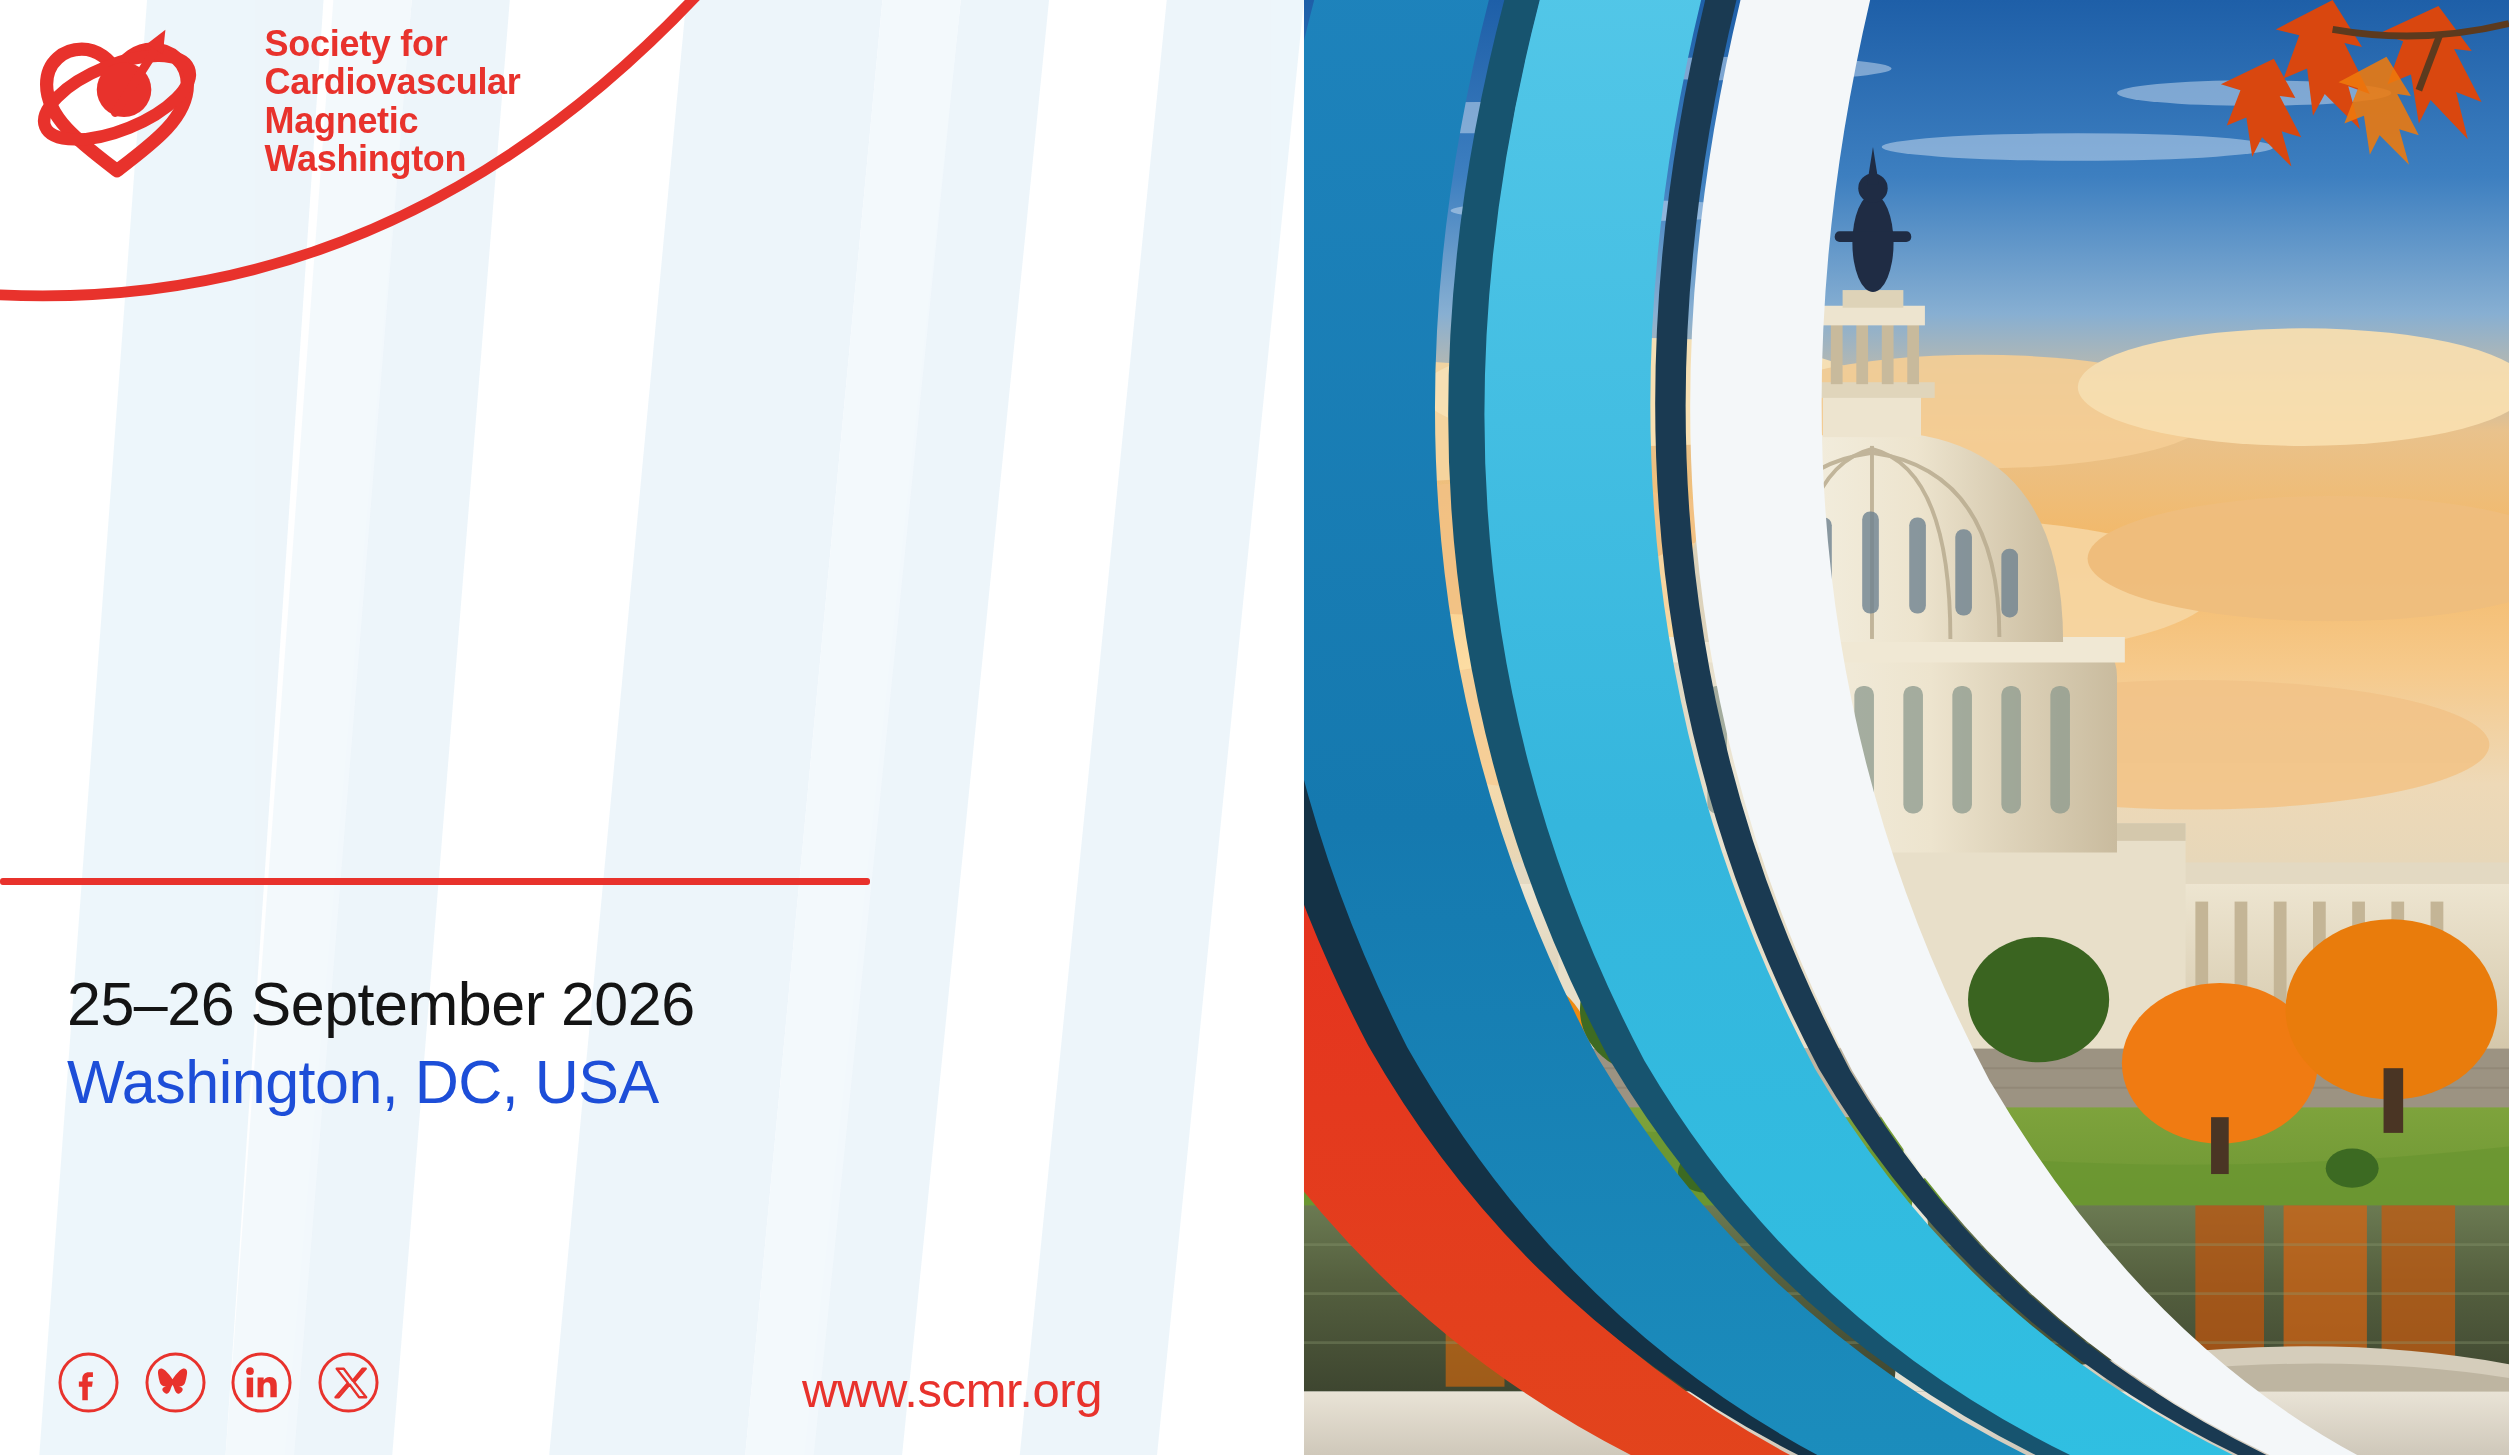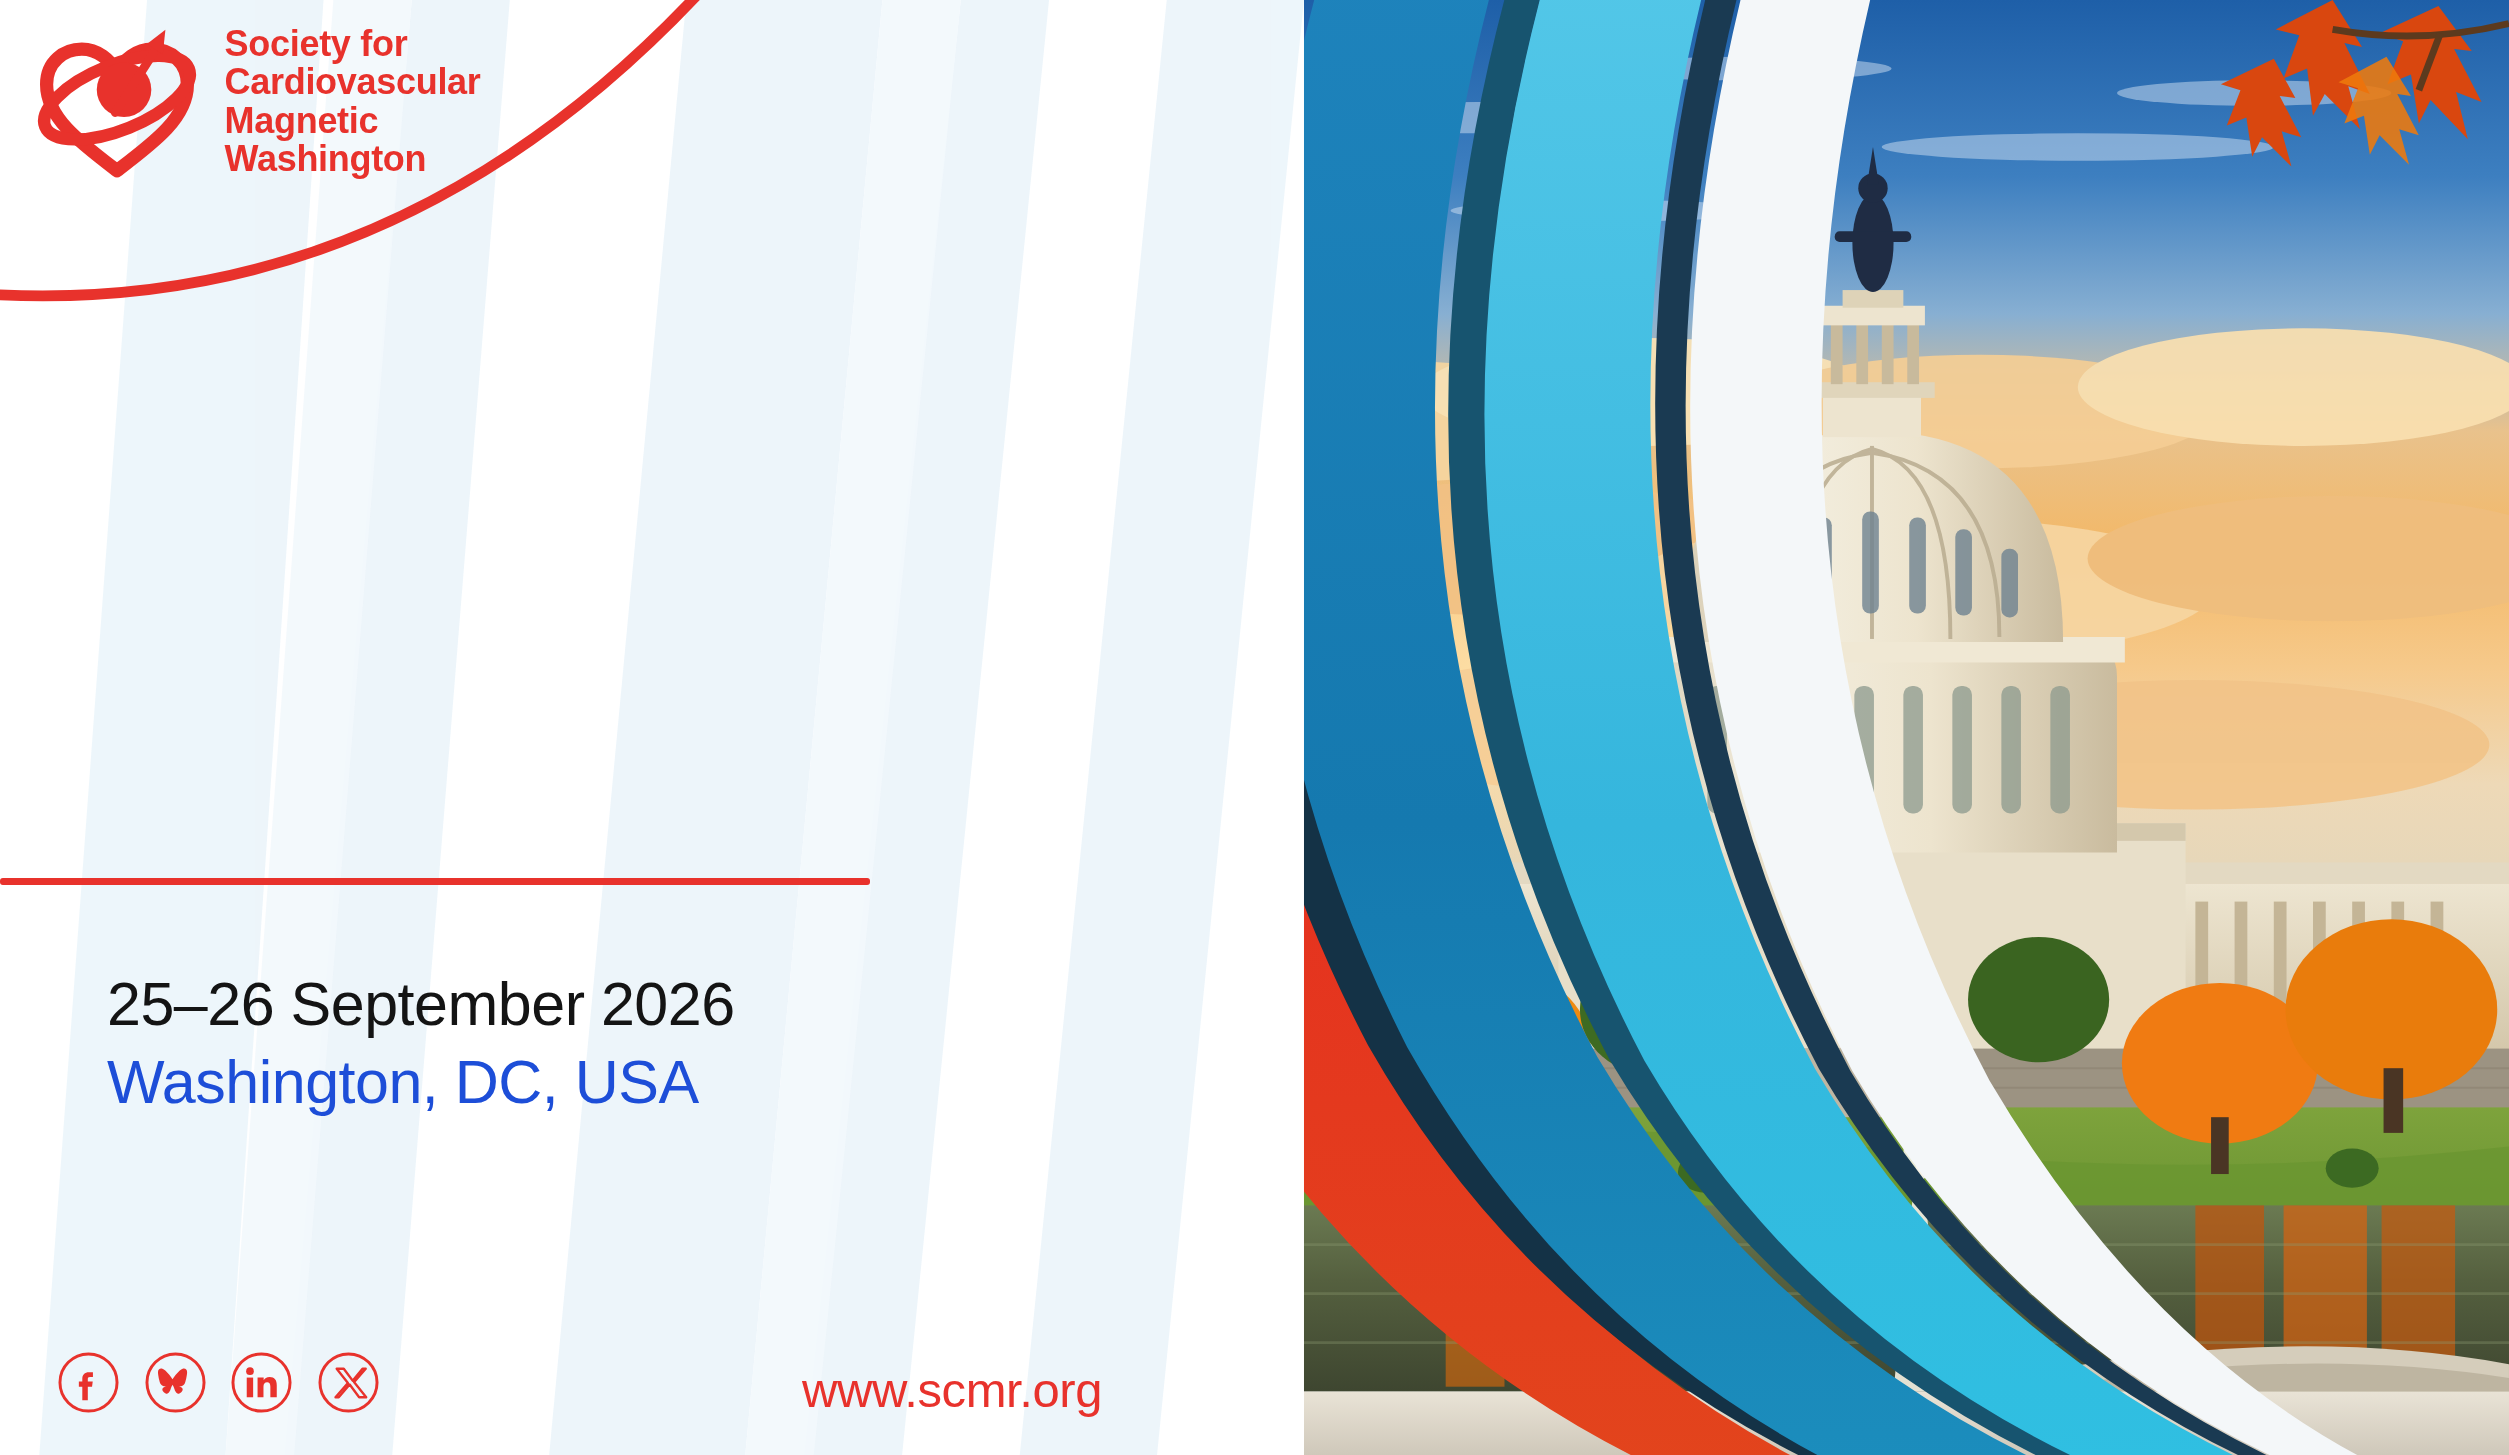--- a/index.html
+++ b/index.html
@@ -12,21 +12,21 @@
   #banner { position:absolute; inset:0; width:2509px; height:1456px; overflow:hidden; background:#fff; }
 
   
   #left-panel { position:absolute; left:0; top:0; width:1304px; height:1456px; z-index:5; }
 
   .bg-stripes { position:absolute; inset:0; z-index:0; pointer-events:none; }
 
   
   #logo-block { position:absolute; left:29px; top:13.7px; display:flex; align-items:center; gap:19.6px; z-index:20; }
   #logo-mark { width:176px; height:176px; flex:0 0 auto; }
-  #logo-text { display:flex; flex-direction:column; line-height:1.07; }
+  #logo-text { display:flex; flex-direction:column; line-height:1.07;margin-left:40px; }
   #logo-text span {
     color:#E8322C; font-weight:bold; font-size:36px;
     letter-spacing:-0.3px; white-space:nowrap;
     font-family:"Liberation Sans", sans-serif;
   }
 
   
   #headline-block { position:absolute; left:51px; top:490px; z-index:20; }
   #event-title {
     color:#E8322C; font-weight:bold; font-size:102px; line-height:1.0;
@@ -38,21 +38,21 @@
     margin-top:21.6px; letter-spacing:-0.6px; white-space:nowrap;
     transform:scaleX(0.96); transform-origin:left center;
   }
   #event-subtitle div { white-space:nowrap; }
 
   
   #divider { position:absolute; left:0px; top:878px; width:870px; height:6.9px;
              background:#E8322C; border-radius:2.9px; z-index:20; }
 
   
-  #detail-block { position:absolute; left:67px; top:965px; z-index:20;margin-left:40px; }
+  #detail-block { position:absolute; left:67px; top:965px; z-index:20; }
   #event-date { color:#141414; font-size:61px; line-height:1.28; letter-spacing:-0.5px; white-space:nowrap; }
   #event-location { color:#1d4ed8; font-size:61px; line-height:1.28; letter-spacing:-0.5px; white-space:nowrap; }
 
   
   #social-row { position:absolute; left:57px; top:1351px; display:flex; gap:23.5px; z-index:20; }
   .social-icon { width:63px; height:63px; flex:0 0 auto; cursor:pointer; }
   #website-url { position:absolute; left:802px; top:1362px; z-index:20;
                  color:#E8322C; font-weight:normal; font-size:49px; letter-spacing:-0.4px; }
 
   

